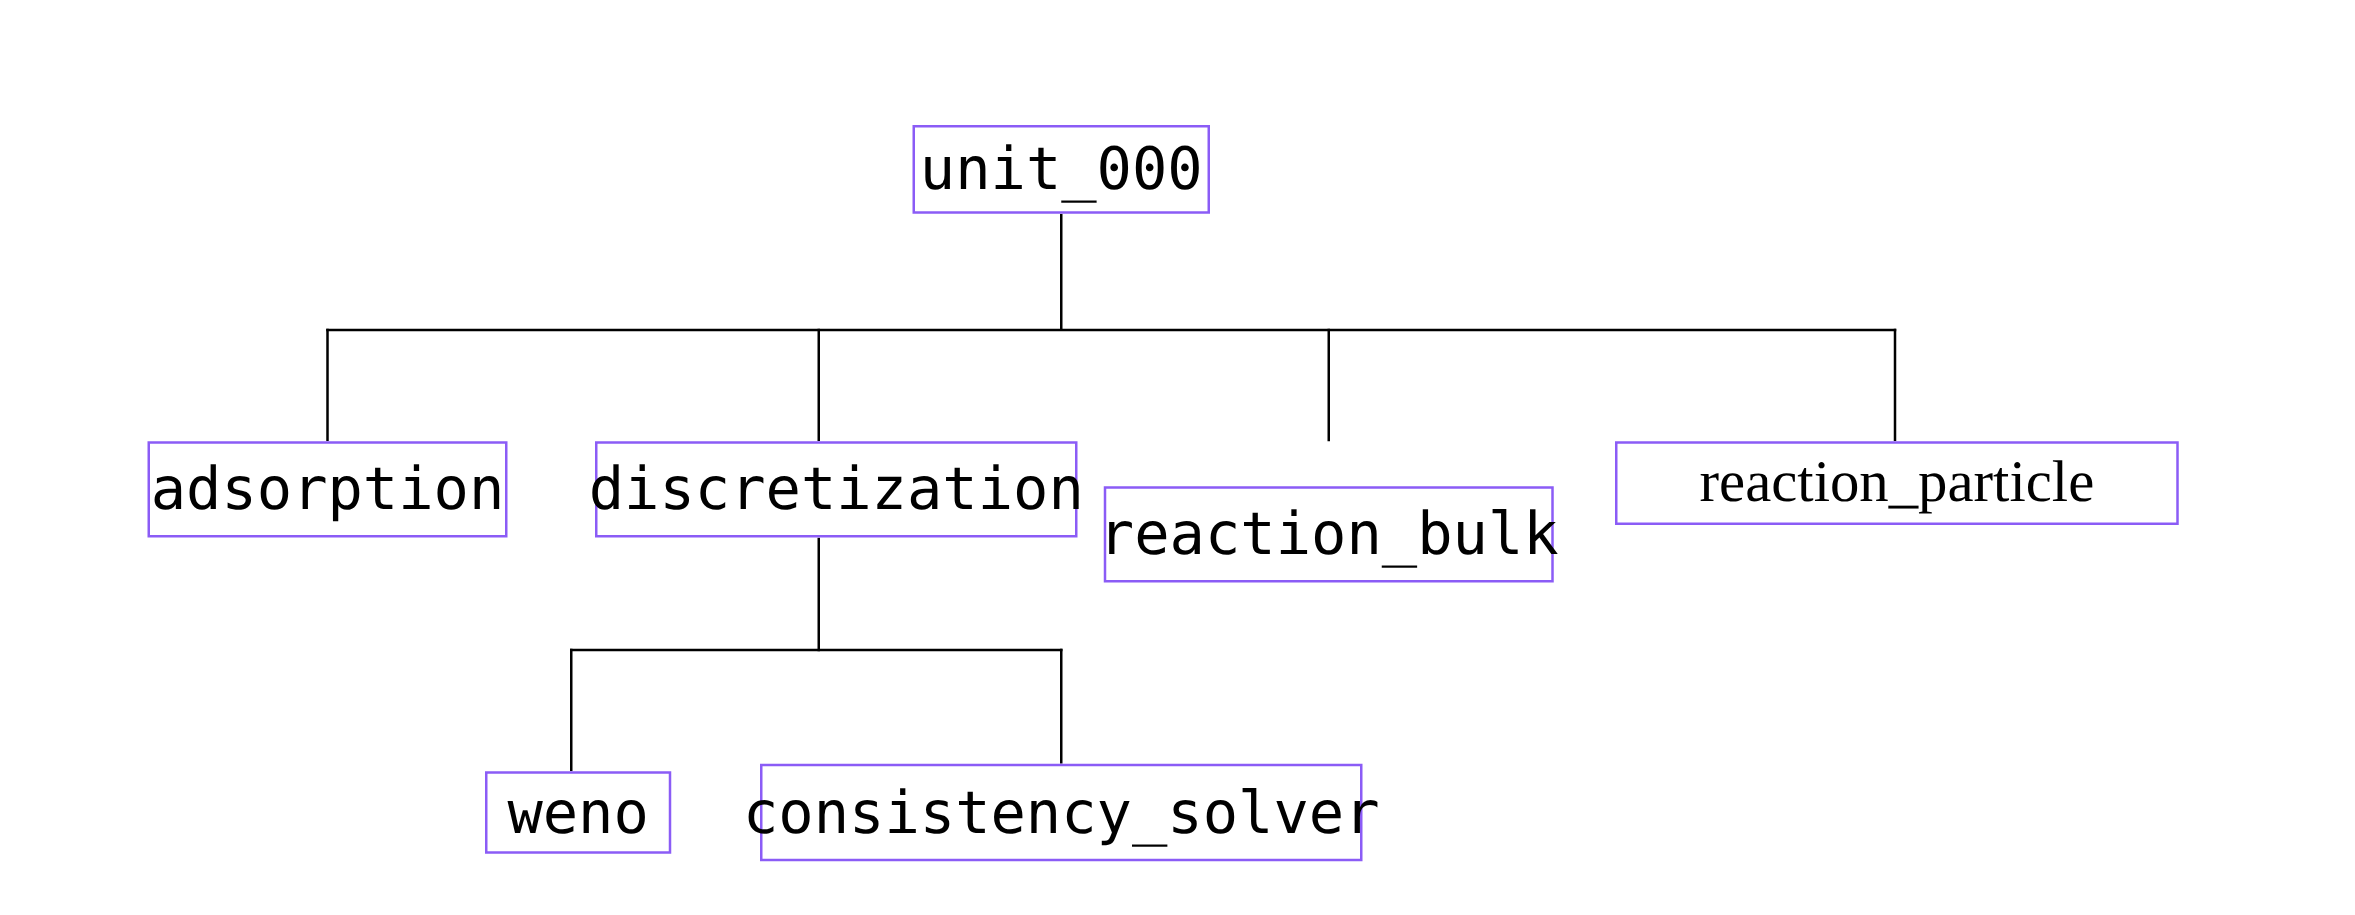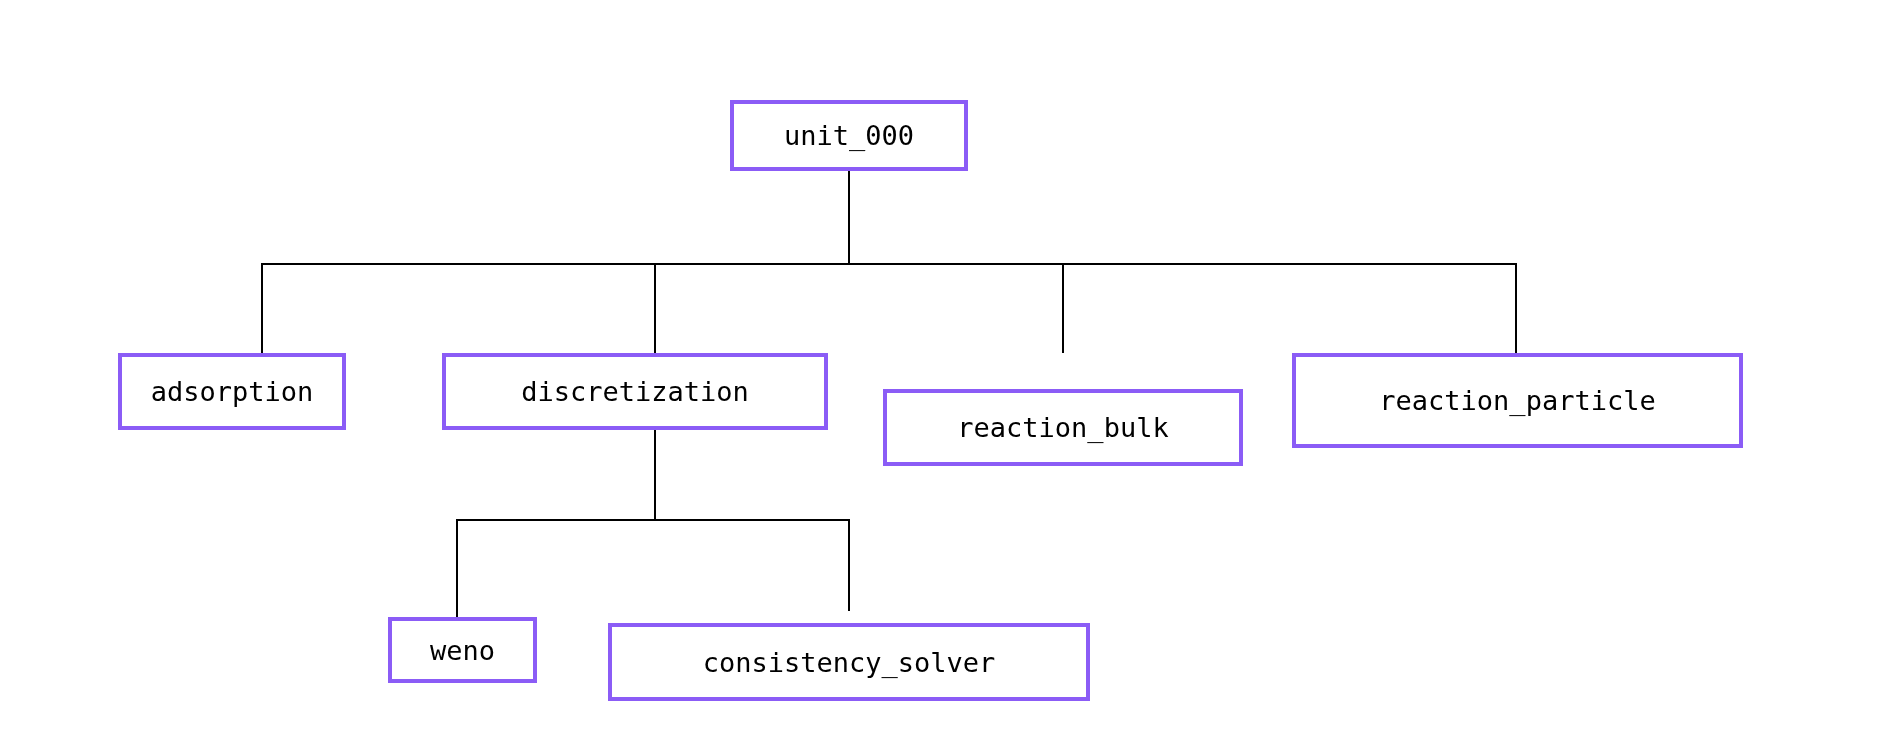--- a/index.html
+++ b/index.html
@@ -11,46 +11,46 @@
     position: relative;
     width: 1884px;
     height: 732px;
     background: #ffffff;
     overflow: hidden;
     font-family: "DejaVu Sans Mono", "Liberation Mono", monospace;
   }
   .node {
     position: absolute;
     box-sizing: border-box;
-    border: 4px solid #8b5cf6;
+    border: 2px solid #8b5cf6;
     background: #ffffff;
     color: #000000;
     display: flex;
     align-items: center;
     justify-content: center;
-    font-size: 27px;
+    font-size: 47px;
     line-height: 1;
     white-space: nowrap;
     letter-spacing: 0;
   }
   .line {
     position: absolute;
     background: #000000;
   }
   .vline { width: 2px; }
   .hline { height: 2px; }
 
   
   #n-root      { left: 730px;  top: 100px; width: 238px; height: 71px; }
-  #n-ads       { left: 118px;  top: 353px; width: 228px; height: 77px; }
-  #n-disc      { left: 442px;  top: 353px; width: 386px; height: 77px; }
+  #n-ads       { left: 118px;  top: 353px; width: 288px; height: 77px; }
+  #n-disc      { left: 476px;  top: 353px; width: 386px; height: 77px; }
   #n-rbulk     { left: 883px;  top: 353px; width: 360px; height: 77px; margin-top: 36px; }
-  #n-rpart     { left: 1292px; top: 353px; width: 451px; height: 95px; }
+  #n-rpart     { left: 1292px; top: 353px; width: 451px; height: 67px; font-family: Liberation Serif, serif; }
   #n-weno      { left: 388px;  top: 617px; width: 149px; height: 66px; }
-  #n-consist   { left: 608px;  top: 611px; width: 482px; height: 78px; margin-top: 12px; }
+  #n-consist   { left: 608px;  top: 611px; width: 482px; height: 78px; }
 
   
   #l-root-down   { left: 848px;  top: 171px; height: 93px; }
   #l-rail-1      { left: 261px;  top: 263px; width: 1256px; }
   #l-ads-down    { left: 261px;  top: 263px; height: 90px; }
   #l-disc-down   { left: 654px;  top: 263px; height: 90px; }
   #l-rbulk-down  { left: 1062px; top: 263px; height: 90px; }
   #l-rpart-down  { left: 1515px; top: 263px; height: 90px; }
   #l-disc-child  { left: 654px;  top: 430px; height: 91px; }
   #l-rail-2      { left: 456px;  top: 519px; width: 394px; }

